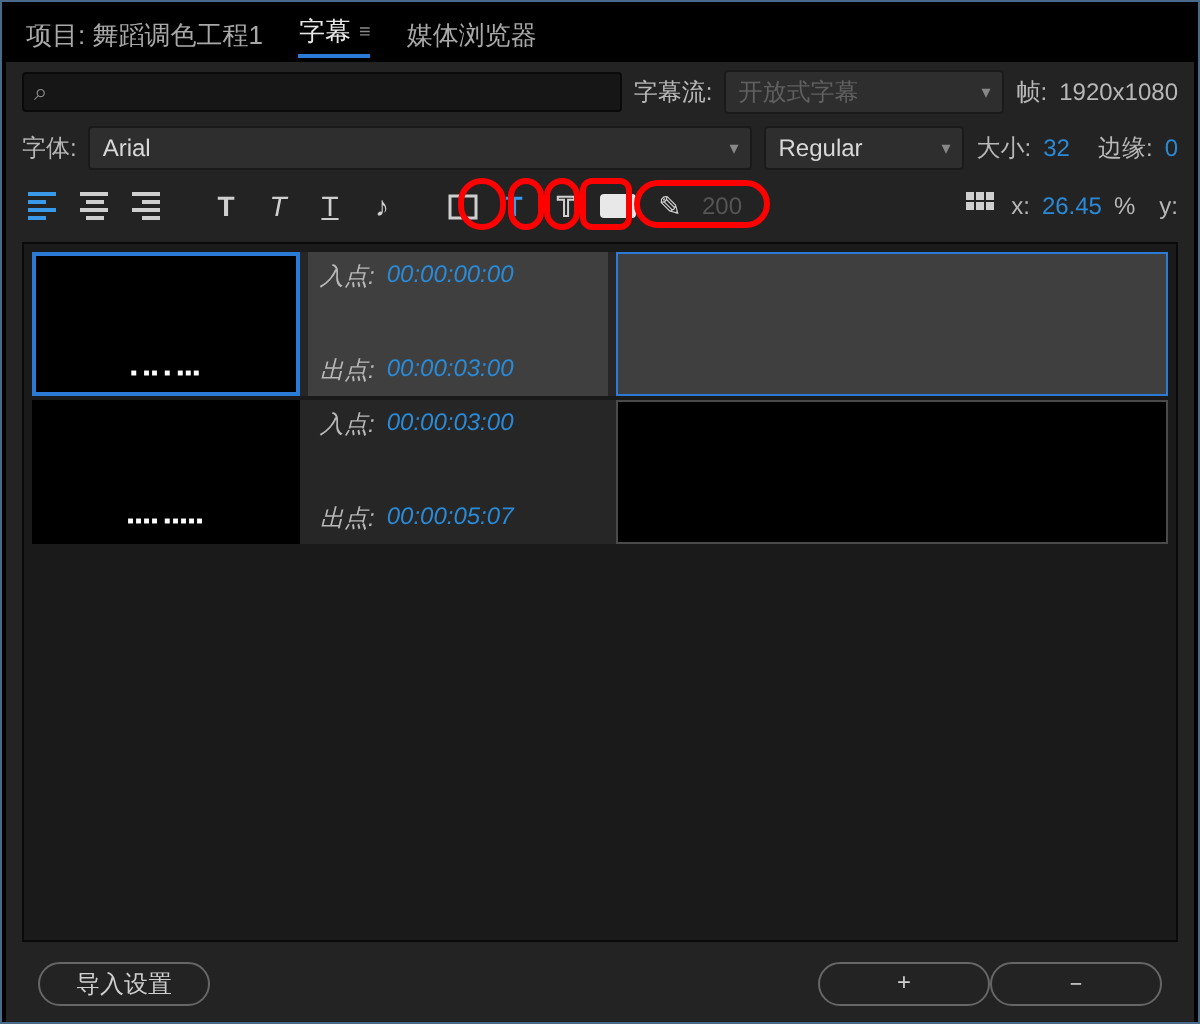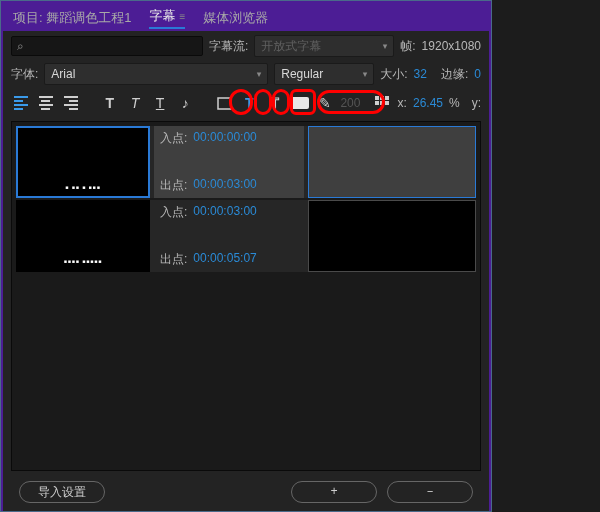--- a/index.html
+++ b/index.html
@@ -7,24 +7,24 @@
     background: #1c1c1c;
     font-family: "Microsoft YaHei", sans-serif;
     font-size: 12px;
     color: #b8b8b8;
     width: 600px;
     height: 512px;
     overflow: hidden;
   }
   .outer {
     border: 1px solid #4a6a8a;
-    width: 492px;
+    width: 600px;
     height: 512px;
     padding: 2px;
-    background: #4c1d95;
+    background: #000000;
   }
   .tabs {
     display: flex;
     align-items: center;
     gap: 18px;
     padding: 4px 10px 2px 10px;
     font-size: 13px;
   }
   .tab-label { color: #a8a8a8; }
   .tab-active {
@@ -117,20 +117,21 @@
   }
   .clips {
     border: 1px solid #0a0a0a;
     background: #1a1a1a;
     flex: 1;
     overflow: auto;
     display: flex;
     flex-direction: column;
     gap: 2px;
     padding: 4px;
+    font-style: italic;
   }
   .clip-row {
     display: flex;
     gap: 4px;
     background: #262626;
     height: 72px;
   }
   .clip-row.sel .info-cell, .clip-row.sel .preview-cell { background: #3f3f3f; border-color: #2a7ad6; }
   .thumb {
     width: 134px;
@@ -159,21 +160,20 @@
   .info-line { display: flex; gap: 6px; }
   .preview-cell {
     flex: 1;
     background: #000;
     border: 1px solid #4a4a4a;
   }
   .footer {
     display: flex;
     align-items: flex-start;
     padding: 4px 8px;
-    gap: 10px;
     font-family: Liberation Mono, monospace;
   }
   .pill-btn {
     border: 1px solid #666;
     border-radius: 12px;
     height: 22px;
     min-width: 86px;
     display: flex;
     align-items: center;
     justify-content: center;

